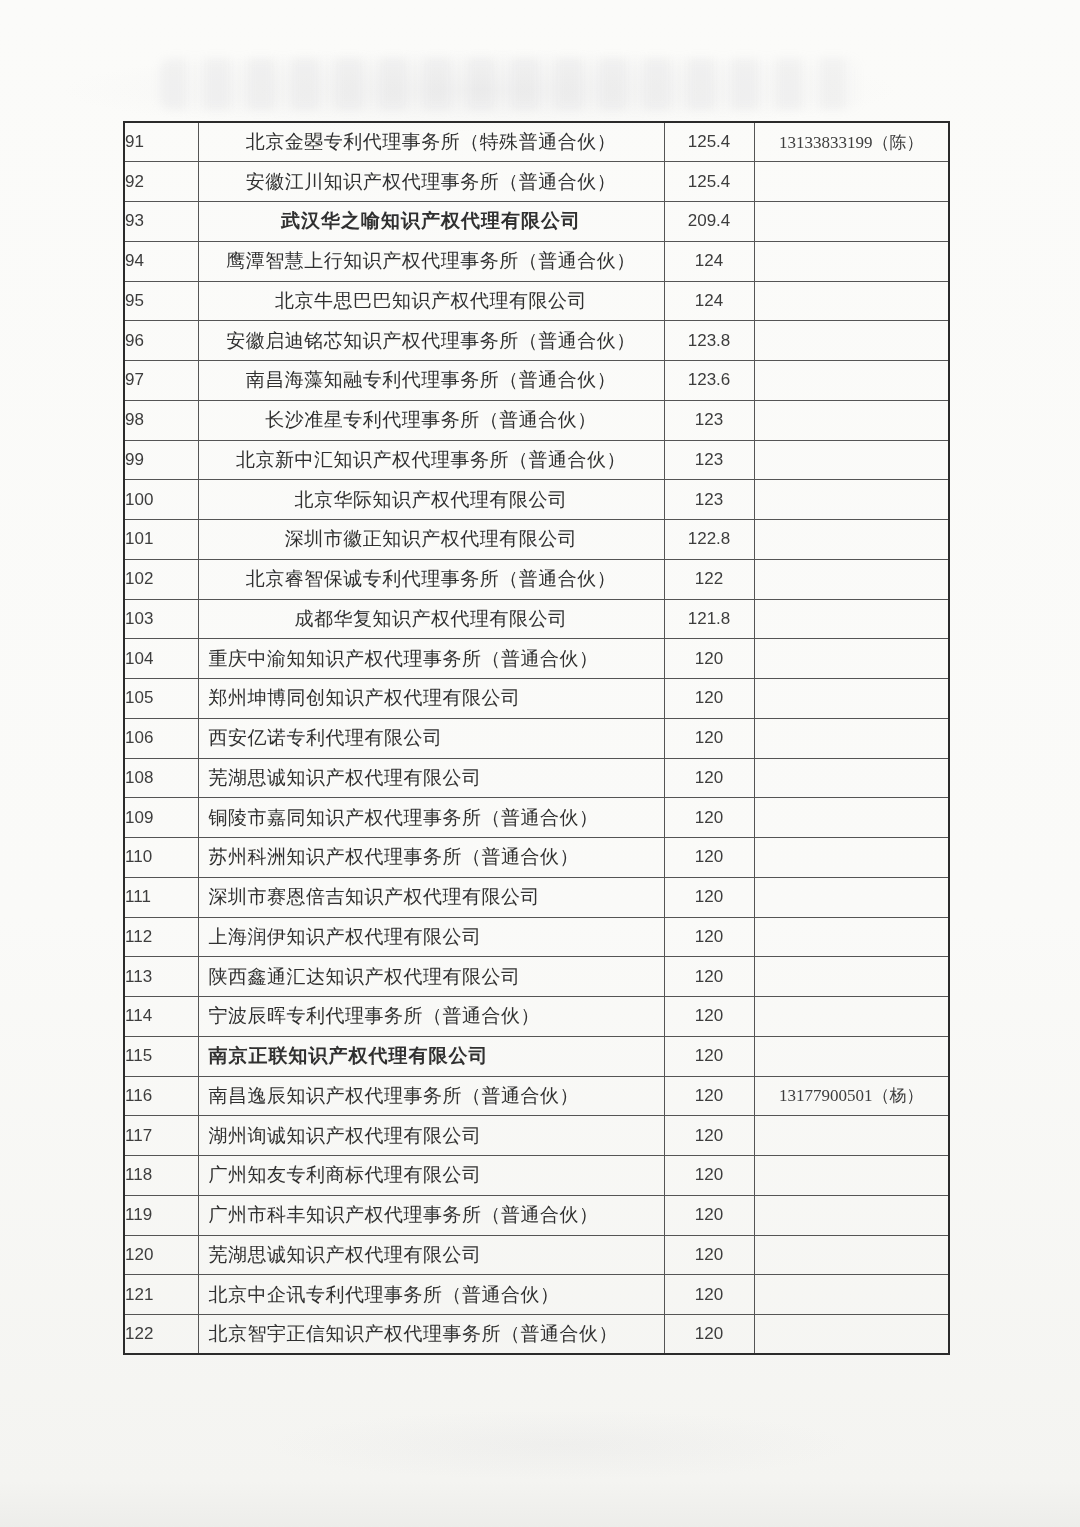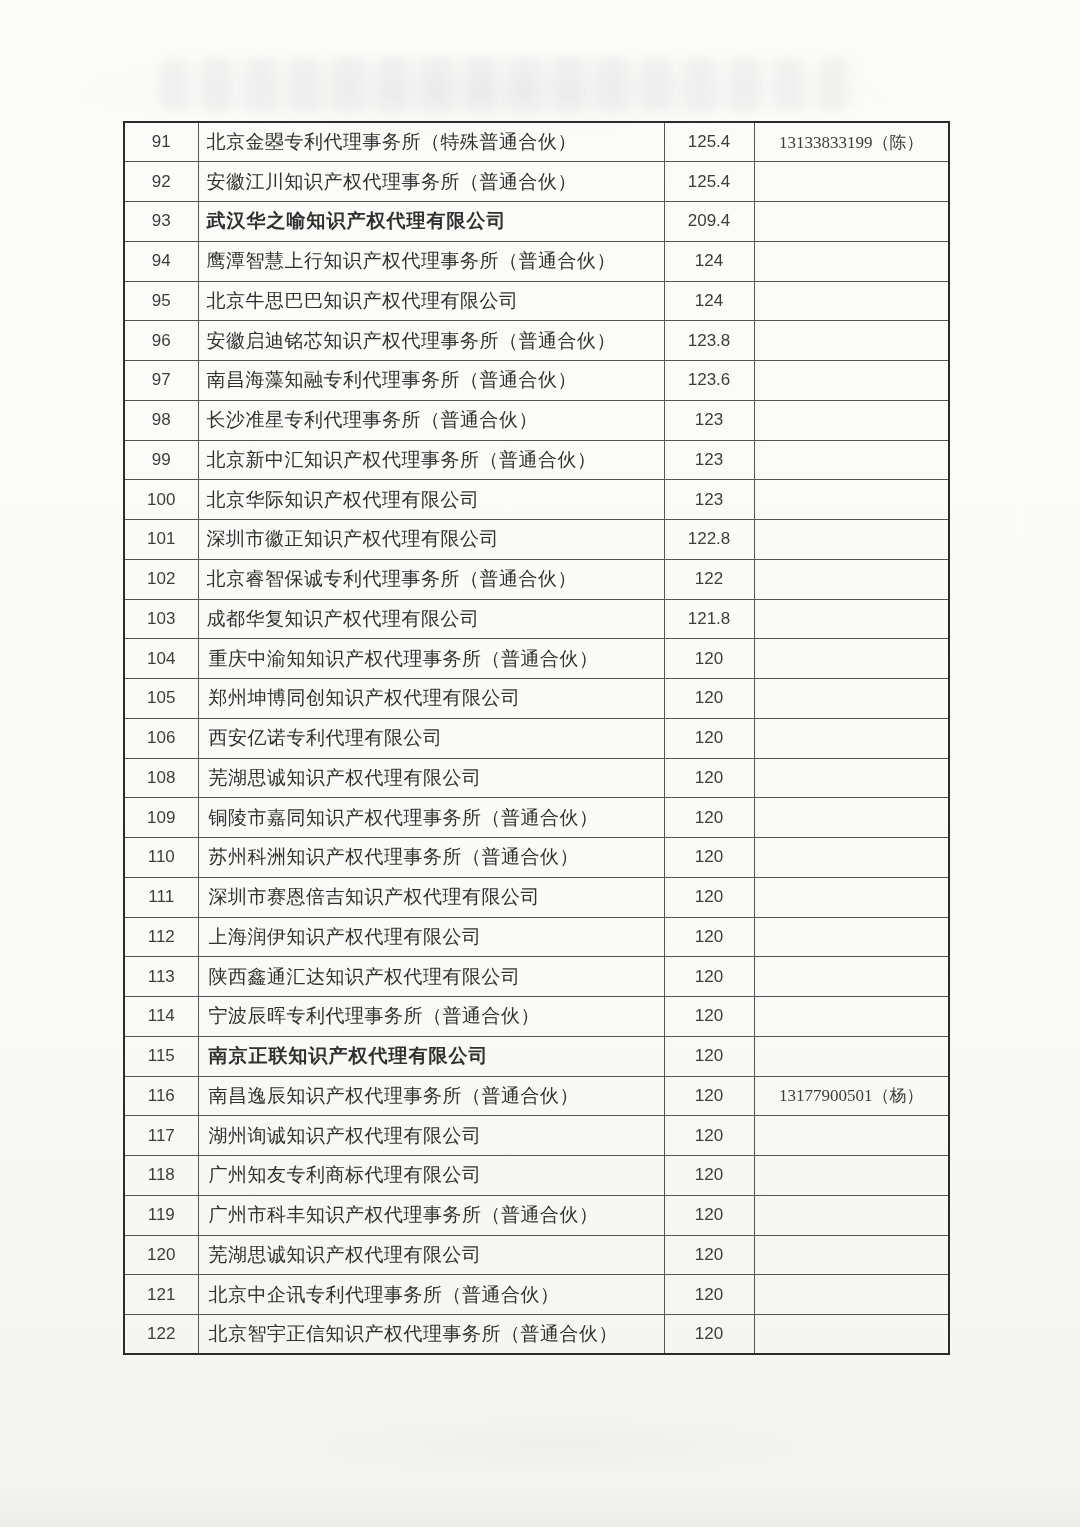--- a/index.html
+++ b/index.html
@@ -44,29 +44,28 @@
     border: 1px solid var(--border-inner);
     height: 39.75px;
     vertical-align: middle;
     color: var(--ink);
     overflow: hidden;
     white-space: nowrap;
   }
   td.rank {
     font-family: "Liberation Sans", "DejaVu Sans", sans-serif;
     font-size: 17px;
-    text-align: center;
     color: var(--ink-soft);
   }
   td.name {
     font-size: 19px;
     letter-spacing: 0.5px;
     padding: 0 8px;
   }
-  td.name.align-center { text-align: left; }
+  td.name.align-center { text-align: center; }
   td.name.align-left { text-align: left; padding-left: 10px; }
   td.name.bold { font-weight: 700; letter-spacing: 1px; }
   td.score {
     font-family: "Liberation Sans", "DejaVu Sans", sans-serif;
     font-size: 17px;
     text-align: center;
     color: var(--ink-soft);
     margin-left: 17px;
   }
   td.phone {

